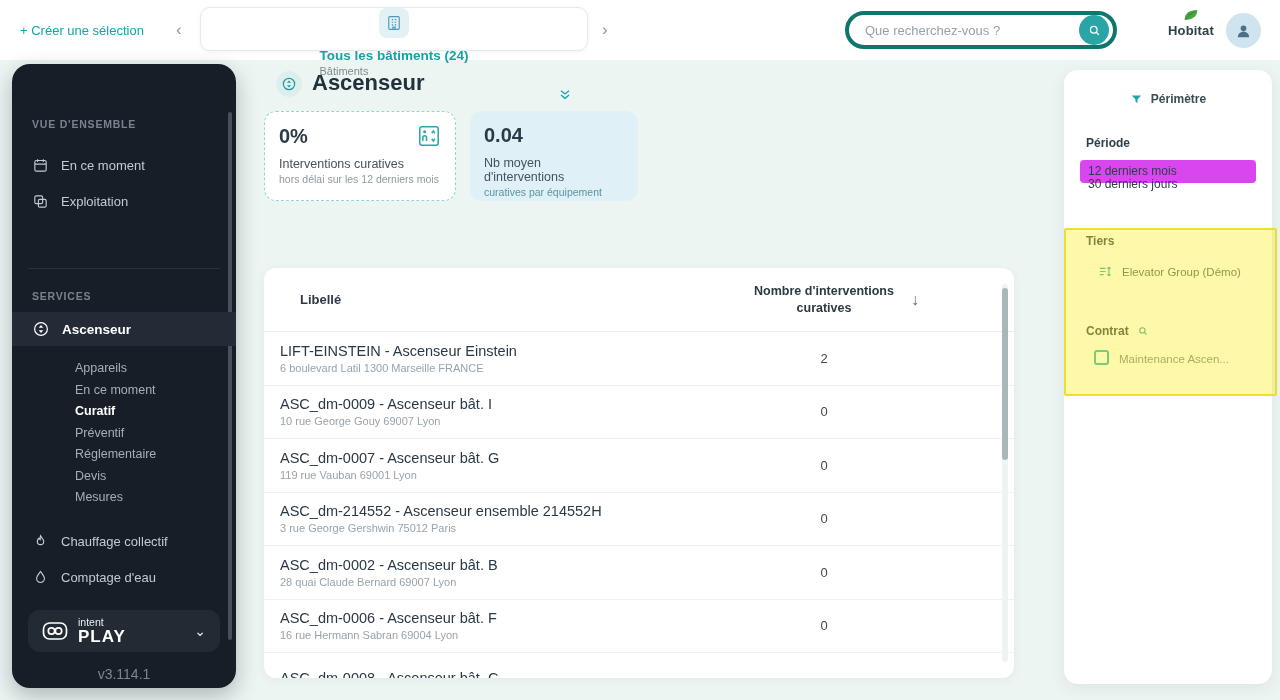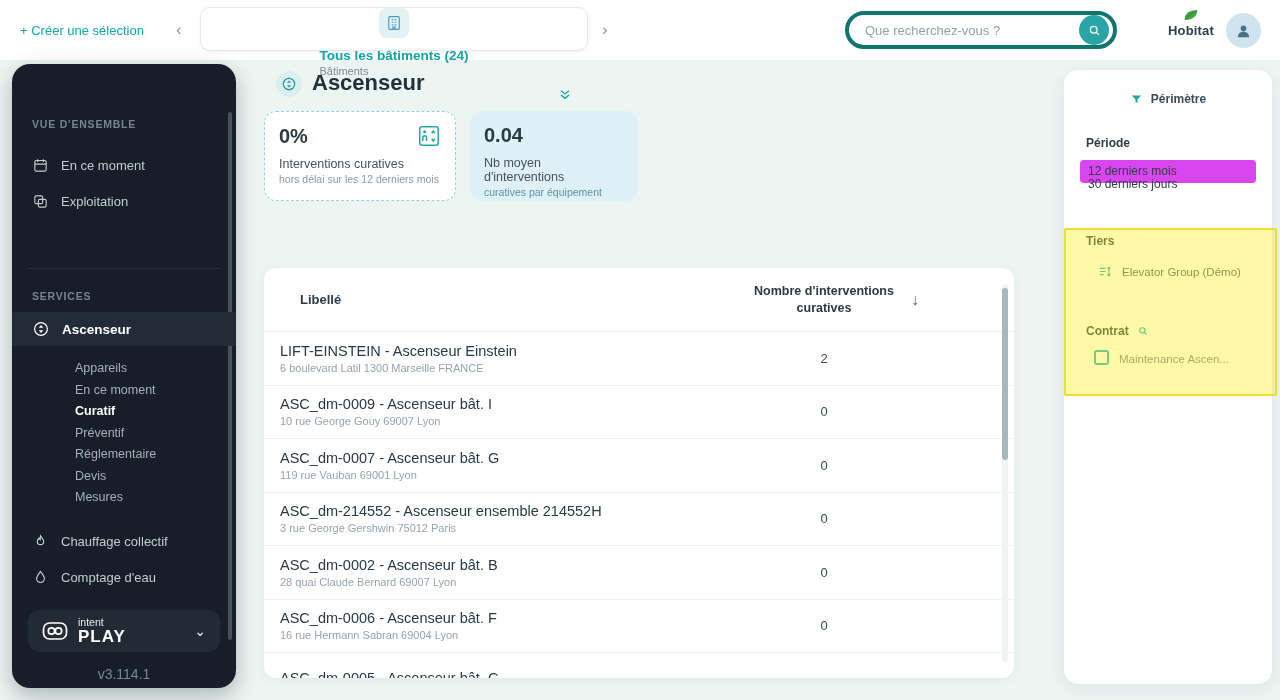--- a/index.html
+++ b/index.html
@@ -347,21 +347,21 @@
   <div class="trow">
     <div class="td-main">
       <div class="row-name">ASC_dm-0006 - Ascenseur bât. F</div>
       <div class="row-addr">16 rue Hermann Sabran 69004 Lyon</div>
     </div>
     <div class="td-count">0</div>
   </div>
 
   <div class="trow">
     <div class="td-main">
-      <div class="row-name">ASC_dm-0005 - Ascenseur bât. C</div>
+      <div class="row-name">ASC_dm-0008 - Ascenseur bât. C</div>
       <div class="row-addr"></div>
     </div>
     <div class="td-count"></div>
   </div>
 
   <div class="vscroll">
     <div class="vthumb"></div>
   </div>
 </div>
 

